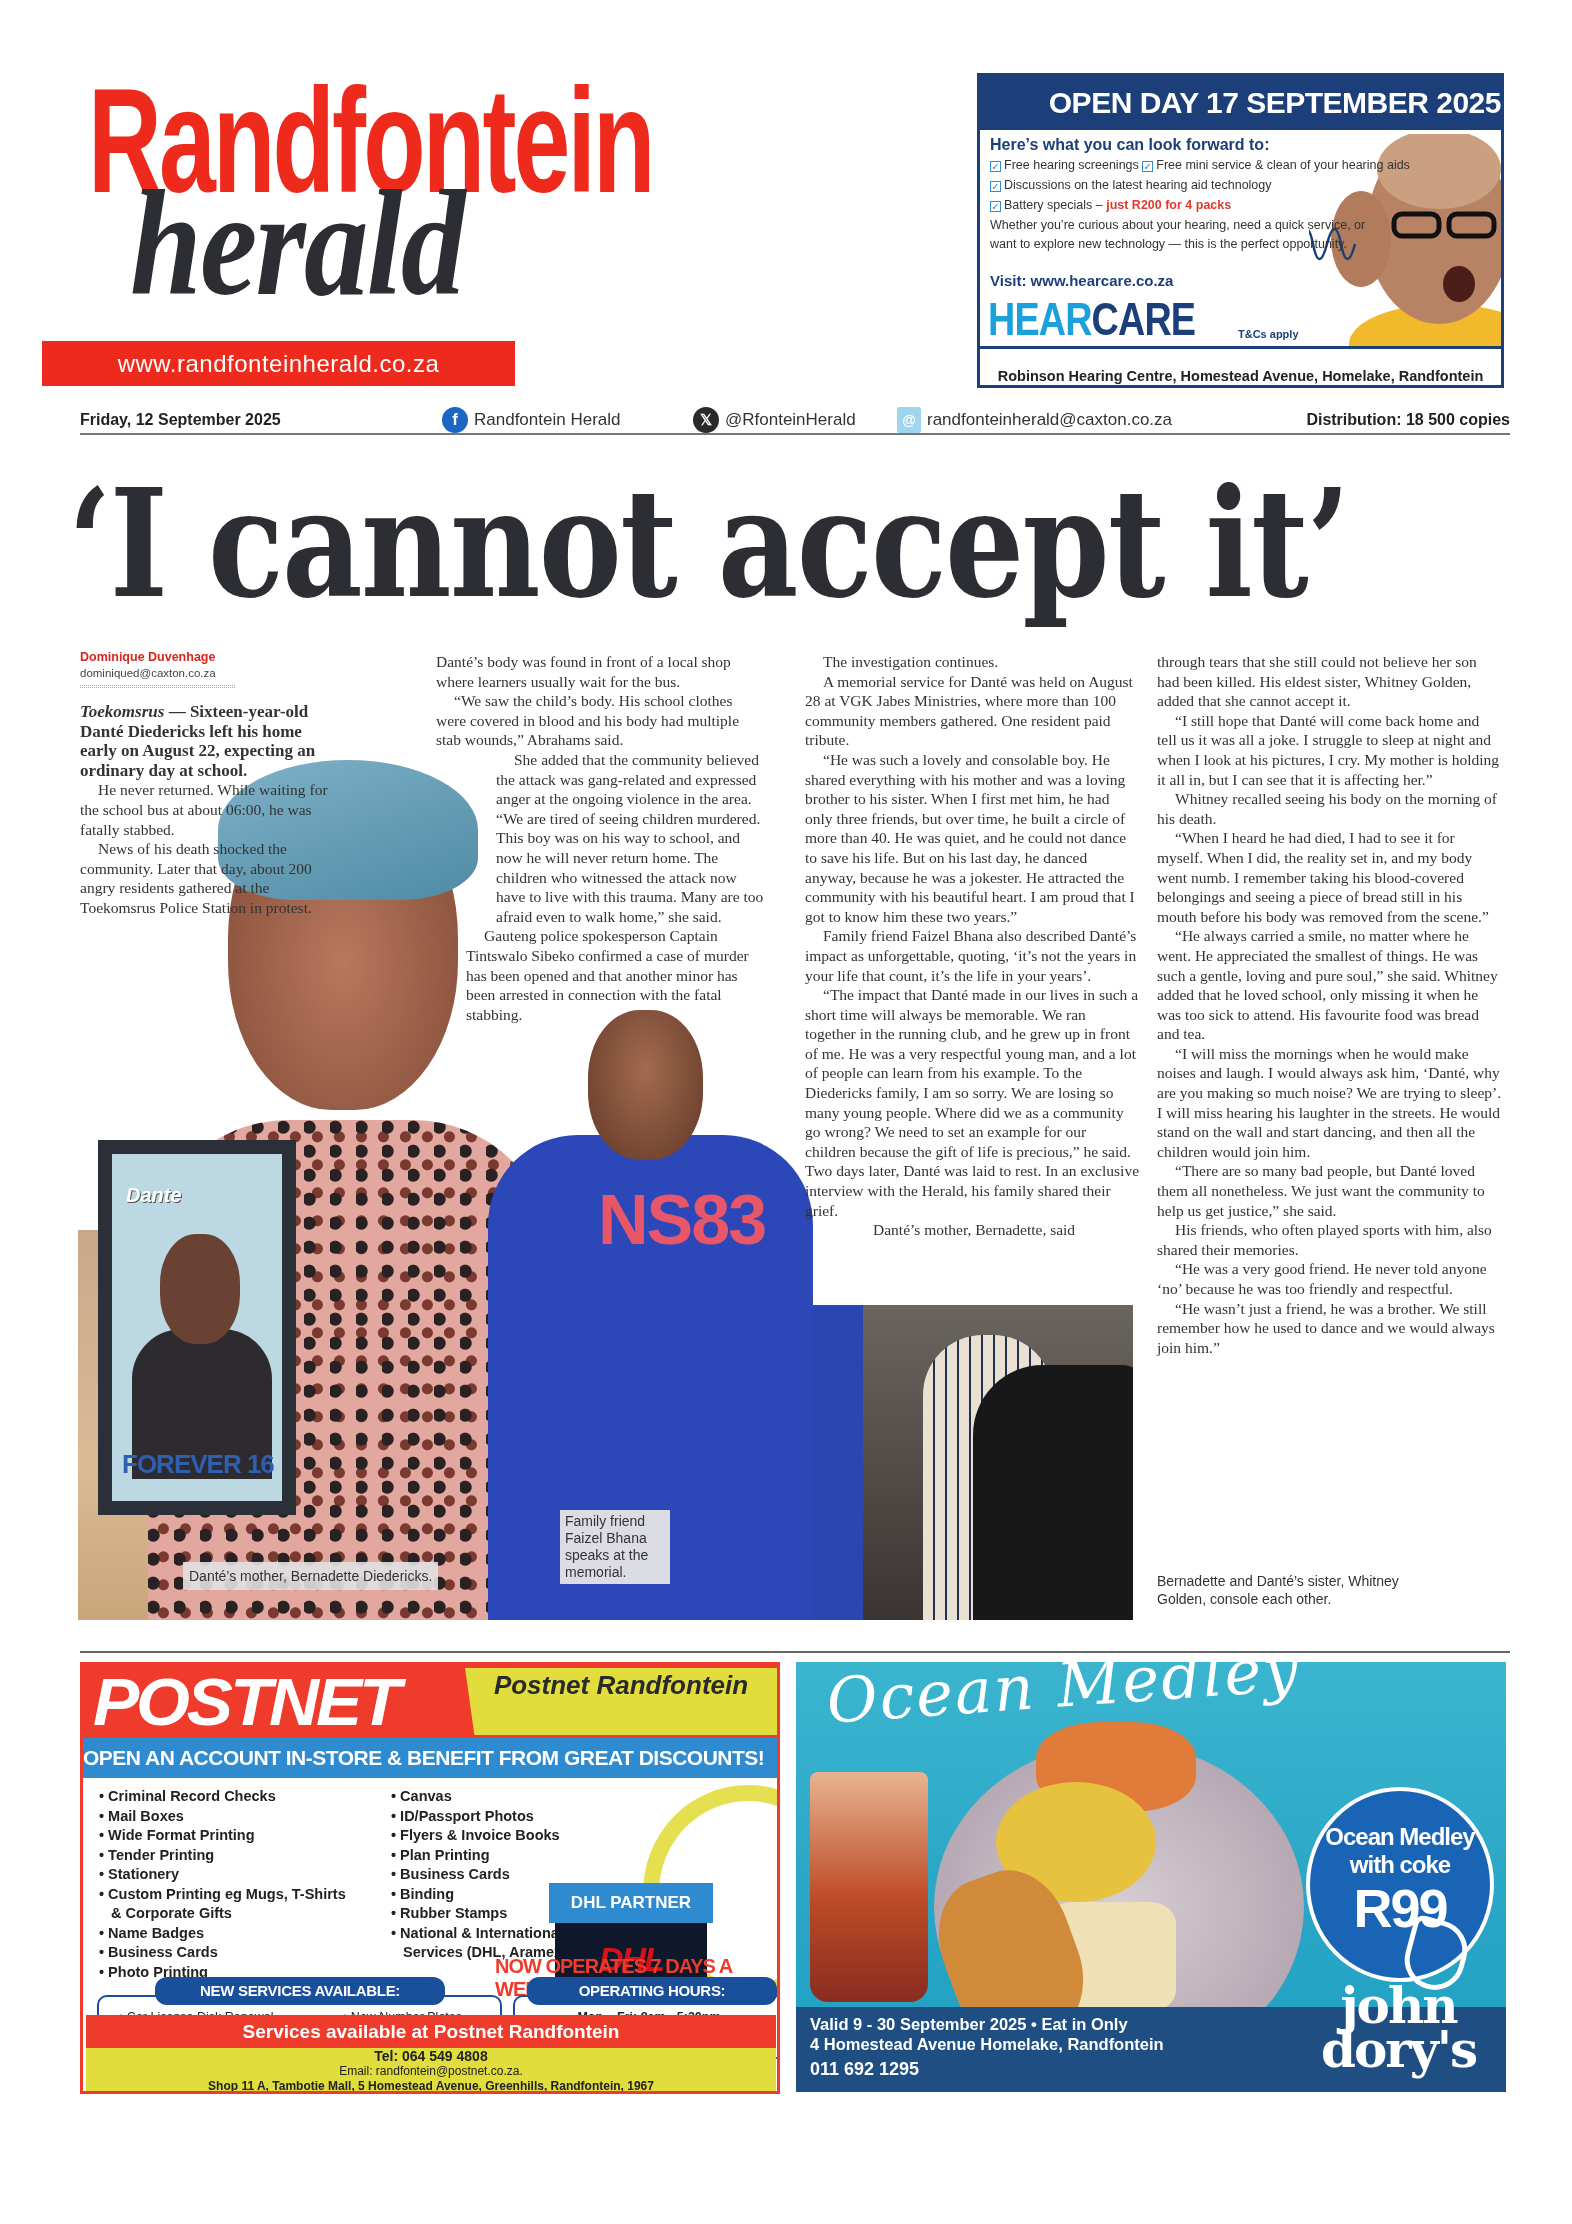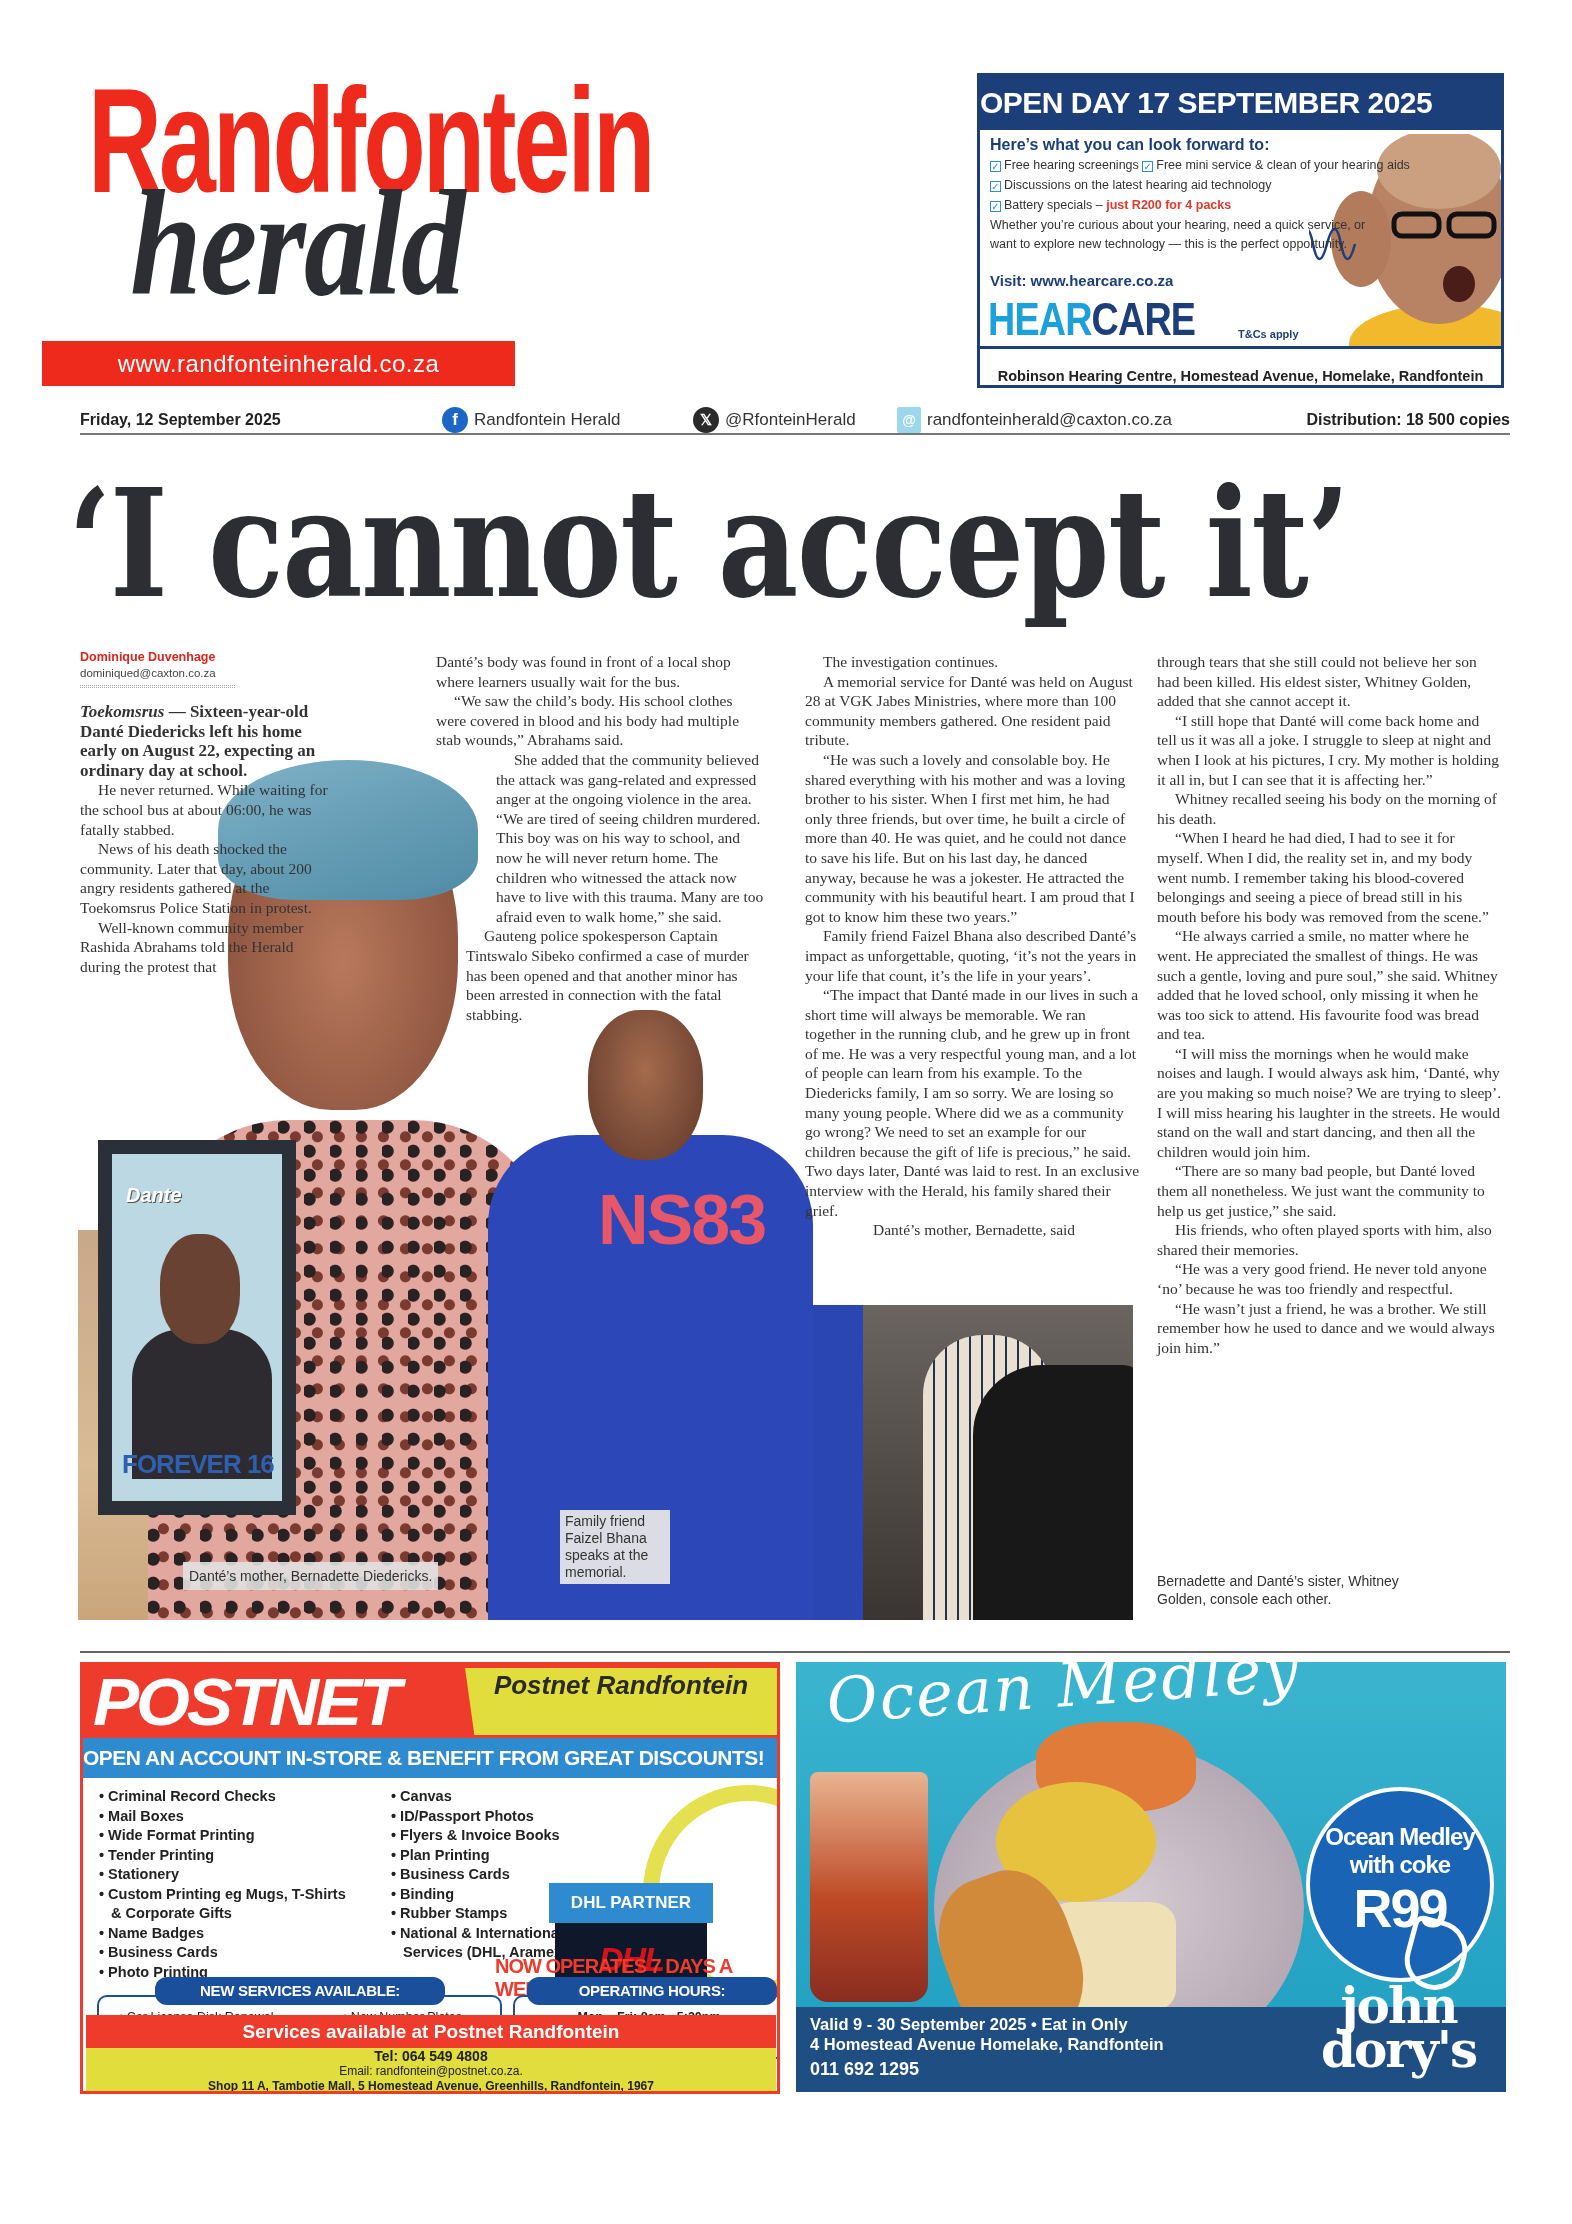--- a/index.html
+++ b/index.html
@@ -8,21 +8,21 @@
 .abs{position:absolute}
 
 
 #mast-rand{left:88px;top:62px;width:430px;height:150px;font-family:"Liberation Sans",sans-serif;font-weight:900;color:#ee2a1c;font-size:142px;line-height:150px;letter-spacing:-4px;transform:scaleX(0.72) scaleY(1.05);transform-origin:left top;white-space:nowrap}
 #mast-herald{left:130px;top:168px;font-family:"Liberation Serif",serif;font-style:italic;font-weight:700;color:#2c2e34;font-size:150px;line-height:150px;transform:scaleX(0.86);transform-origin:left top;white-space:nowrap;letter-spacing:-2px}
 #mast-url-bar{left:42px;top:341px;width:473px;height:45px;background:#ee2a1c}
 #mast-url{left:42px;top:341px;width:473px;height:45px;color:#fff;font-family:"Liberation Sans",sans-serif;font-size:24px;line-height:45px;text-align:center;letter-spacing:0.5px}
 
 
 #hc{left:977px;top:73px;width:527px;height:315px;border:3px solid #1c3f7a;background:#fff;overflow:hidden;font-family:"Liberation Sans",sans-serif}
-#hc-top{left:0;top:0;width:100%;height:54px;background:#1c3f7a;color:#fff;font-weight:900;font-size:30px;line-height:54px;text-align:left;letter-spacing:-0.5px}
+#hc-top{left:0;top:0;width:100%;height:54px;background:#1c3f7a;color:#fff;font-weight:900;font-size:30px;line-height:54px;text-align:right;letter-spacing:-0.5px}
 #hc-face{right:-18px;top:58px;width:210px;height:215px}
 #hc-sub{left:10px;top:60px;color:#1c3f7a;font-weight:700;font-size:16px}
 .hc-line{left:10px;font-size:12.5px;color:#333;white-space:nowrap}
 .hc-check{display:inline-block;width:11px;height:11px;border:1px solid #2e8fd0;color:#2e8fd0;font-size:10px;line-height:9px;text-align:center;margin-right:3px;vertical-align:-1px}
 #hc-visit{left:10px;top:196px;color:#1c3f7a;font-weight:700;font-size:15px}
 #hc-logo{left:8px;top:218px;font-size:46px;font-weight:700;letter-spacing:-1px;line-height:50px;transform:scaleX(0.82);transform-origin:left top}
 #hc-logo .hear{color:#1ba0dc}
 #hc-logo .care{color:#1c3f7a}
 #hc-tcs{left:258px;top:252px;color:#1c3f7a;font-weight:700;font-size:11px}
 #hc-bottom{left:0;top:270px;width:100%;height:44px;border-top:3px solid #1c3f7a;background:#fff;text-align:center}
@@ -228,21 +228,20 @@
 </div>
 
 <div class="abs" id="byline-name">Dominique Duvenhage</div>
 <div class="abs" id="byline-email">dominiqued@caxton.co.za</div>
 <div class="abs" id="byline-rule"></div>
 
 <div class="abs col" id="col1">
   <p id="lede"><i>Toekomsrus</i><span> — Sixteen-year-old Danté Diedericks left his home early on August 22, expecting an ordinary day at school.</span></p>
   <p>He never returned. While waiting for the school bus at about 06:00, he was fatally stabbed.</p>
   <p>News of his death shocked the community. Later that day, about 200 angry residents gathered at the Toekomsrus Police Station in protest.</p>
-  <p>Well-known community member Rashida Abrahams told the Herald during the protest that</p>
 </div>
 
 <div class="abs col" id="col2">
   <p style="text-indent:0">Danté’s body was found in front of a local shop where learners usually wait for the bus.</p>
   <p>“We saw the child’s body. His school clothes were covered in blood and his body had multiple stab wounds,” Abrahams said.</p>
   <p style="padding-left:60px">She added that the community believed the attack was gang-related and expressed anger at the ongoing violence in the area. “We are tired of seeing children murdered. This boy was on his way to school, and now he will never return home. The children who witnessed the attack now have to live with this trauma. Many are too afraid even to walk home,” she said.</p>
   <p style="padding-left:30px">Gauteng police spokesperson Captain Tintswalo Sibeko confirmed a case of murder has been opened and that another minor has been arrested in connection with the fatal stabbing.</p>
 </div>
 
 <div class="abs col" id="col3">

